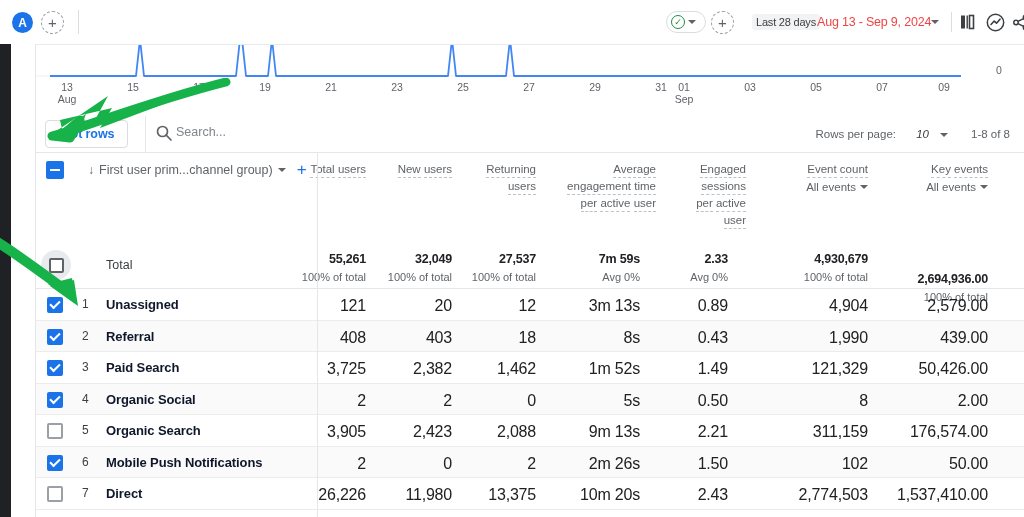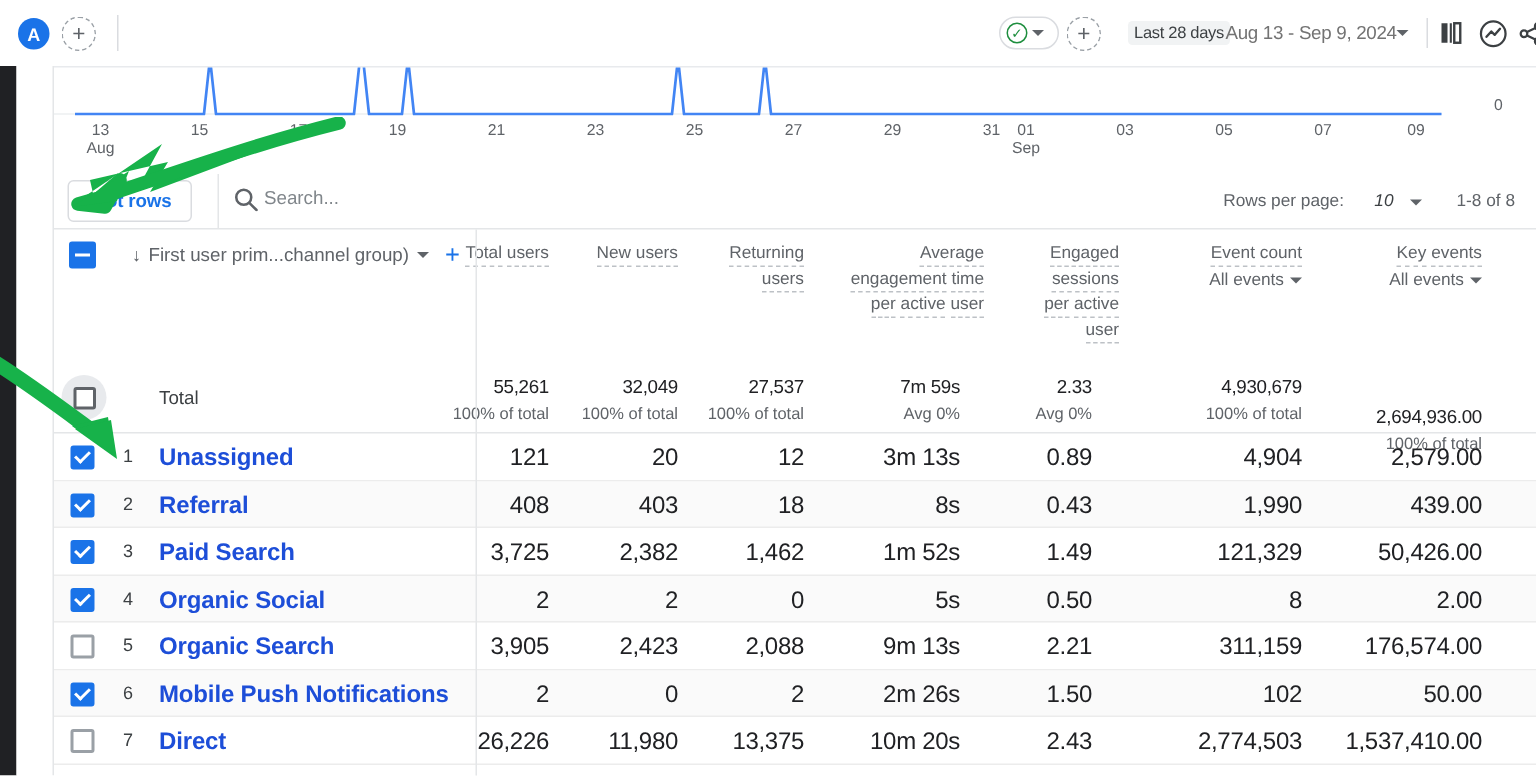--- a/index.html
+++ b/index.html
@@ -77,21 +77,21 @@
     border-top: 4px solid #5f6368; }
 
   .date-chip {
     position: absolute; left: 752px; top: 14px;
     font-size: 11px; color: #3c4043;
     background: #f1f3f4; border-radius: 3px;
     padding: 2px 4px; letter-spacing: -0.2px;
   }
   .date-range {
     position: absolute; left: 817px; top: 15px;
-    font-size: 12.5px; color: #737373; white-space: nowrap;
+    font-size: 12.5px; color: #ef4444; white-space: nowrap;
     letter-spacing: -0.2px;
   }
   .date-caret { position: absolute; left: 931px; top: 20px; }
   .hdr-sep2 {
     position: absolute; left: 951px; top: 12px;
     width: 1px; height: 20px; background: #dadce0;
   }
   .ic-compare { position: absolute; left: 960px; top: 14px; }
   .ic-insights { position: absolute; left: 986px; top: 13px; }
   .ic-share { position: absolute; left: 1012px; top: 14px; }
@@ -212,21 +212,21 @@
     border-radius: 2px; background: #fff;
   }
   .total-label {
     position: absolute; left: 70px; top: 17px;
     font-size: 12.5px; color: #3c4043;
   }
   .total-cell {
     position: absolute; top: 9px;
     text-align: right; line-height: 16px;
   }
-  .total-val { font-size: 12.5px; color: #202124; font-weight: normal; letter-spacing: -0.2px; }
+  .total-val { font-size: 12.5px; color: #202124; font-weight: bold; letter-spacing: -0.2px; }
   .total-pct { font-size: 11px; color: #5f6368; display: block; margin-top: 2px; }
 
   .row {
     position: absolute; left: 0; width: 988px; height: 31.5px;
     border-bottom: 1px solid #ececec;
   }
   .row.alt { background: #fafafa; }
   .row-checkbox {
     position: absolute; left: 11px; top: 8px;
     width: 16px; height: 16px; border-radius: 2px;
@@ -240,21 +240,21 @@
     content: ""; width: 4px; height: 8px;
     border: solid #fff; border-width: 0 2px 2px 0;
     transform: rotate(45deg) translate(-1px,-1px);
   }
   .row-index {
     position: absolute; left: 46px; top: 8px;
     font-size: 12px; color: #3c4043;
   }
   .row-name {
     position: absolute; left: 70px; top: 8px;
-    font-size: 16px; color: #1d4ed8; font-weight: bold;
+    font-size: 13px; color: #0f172a; font-weight: bold;
     letter-spacing: -0.1px;
   }
   .cell {
     position: absolute; top: 8px;
     font-size: 16px; color: #202124; text-align: right;
     letter-spacing: -0.2px;
   }
 
   
   .anno { position: absolute; pointer-events: none; z-index: 50; }

